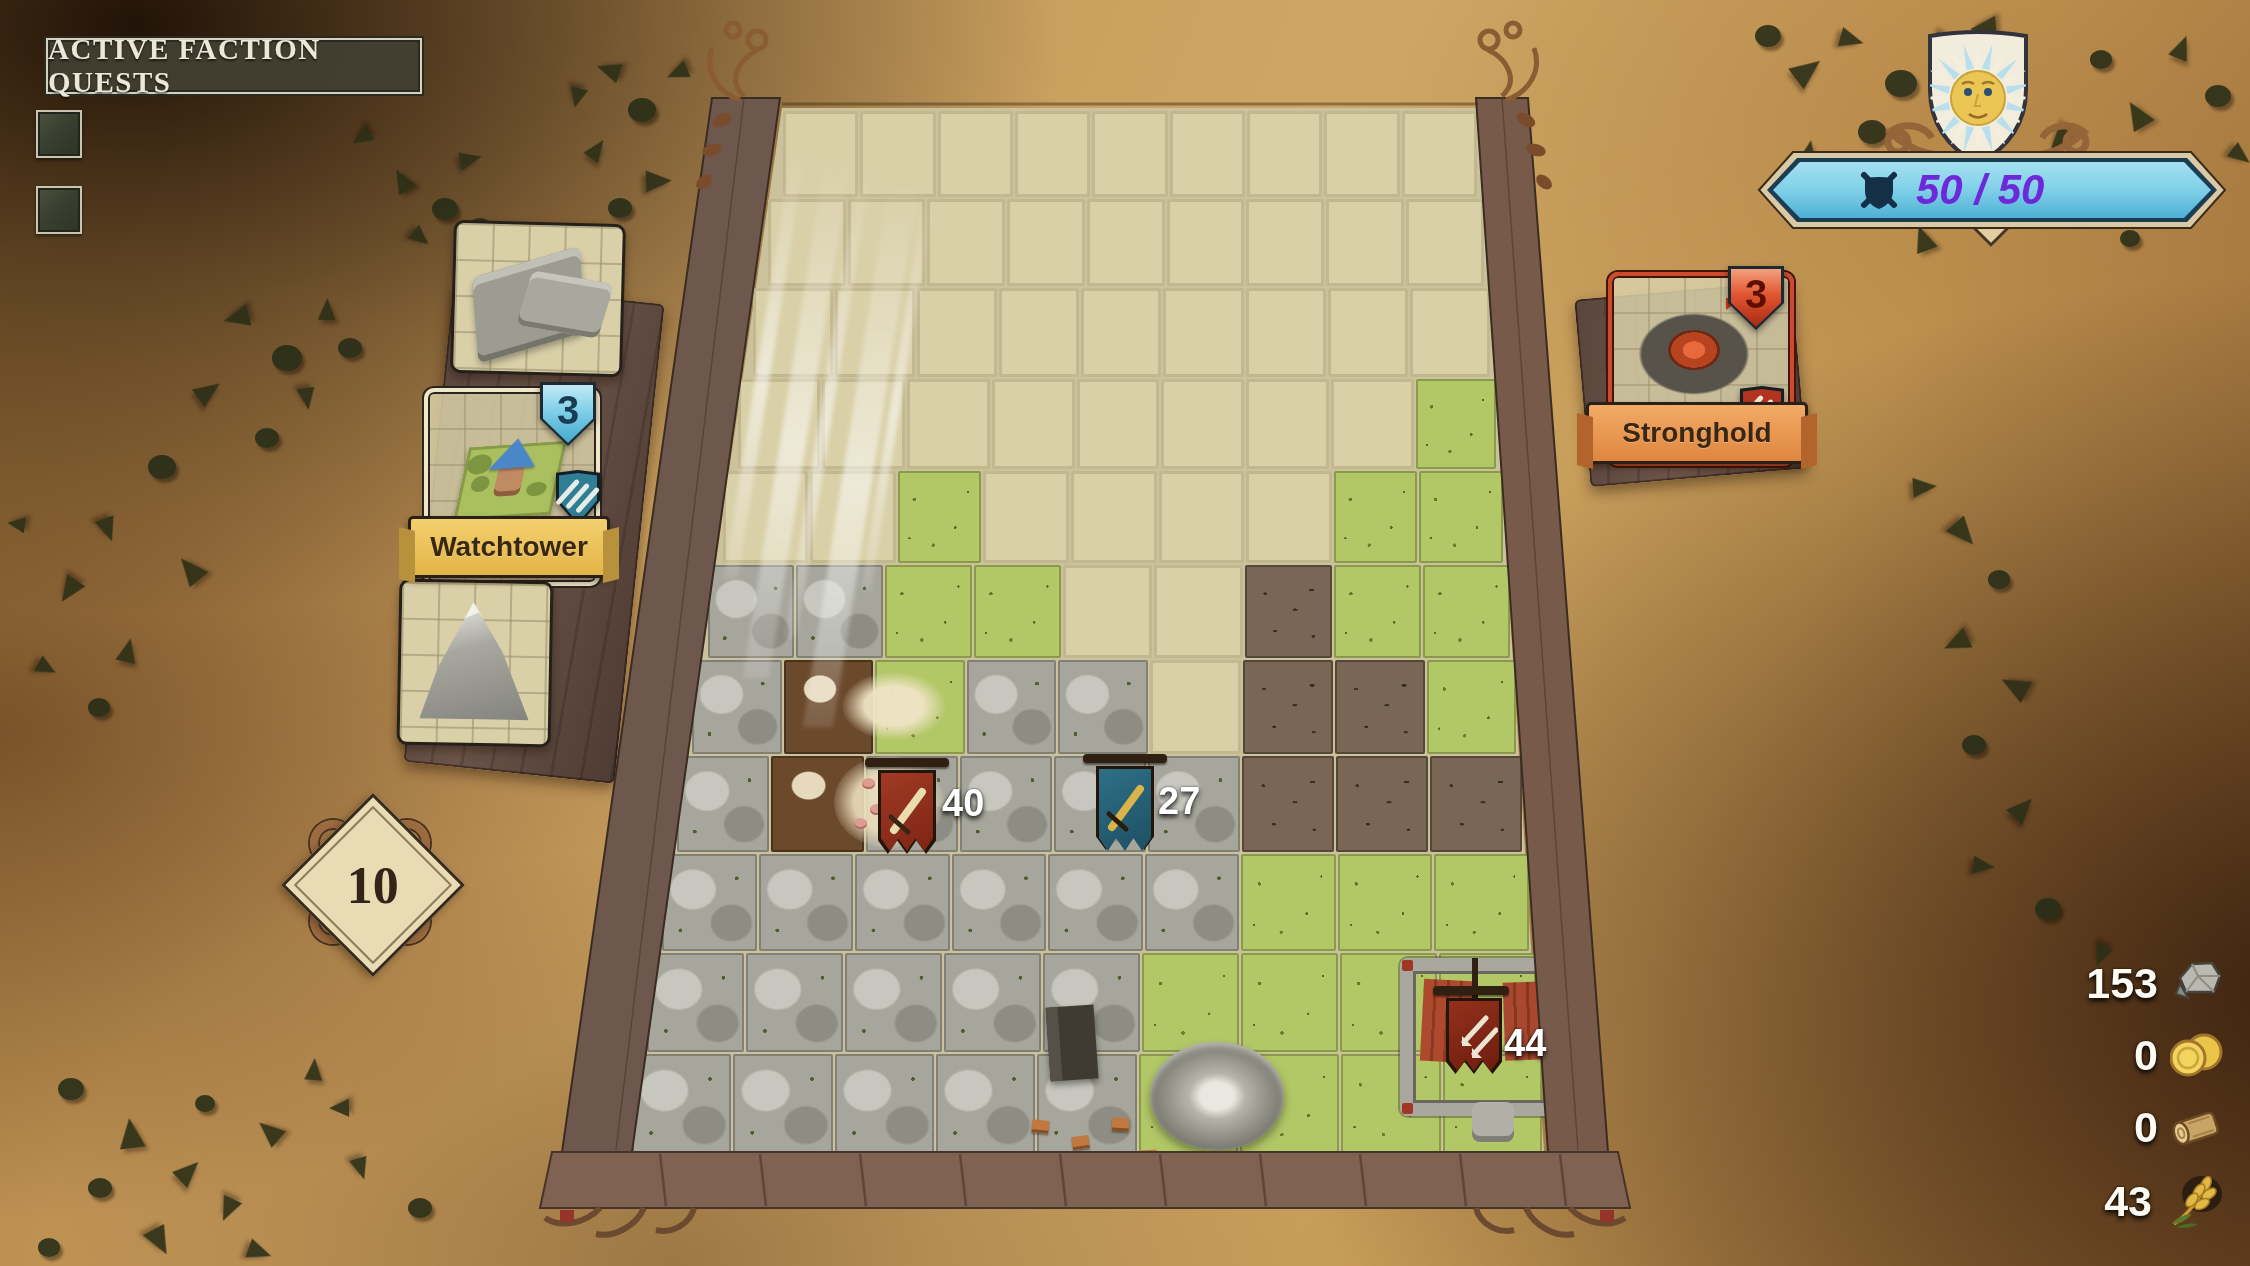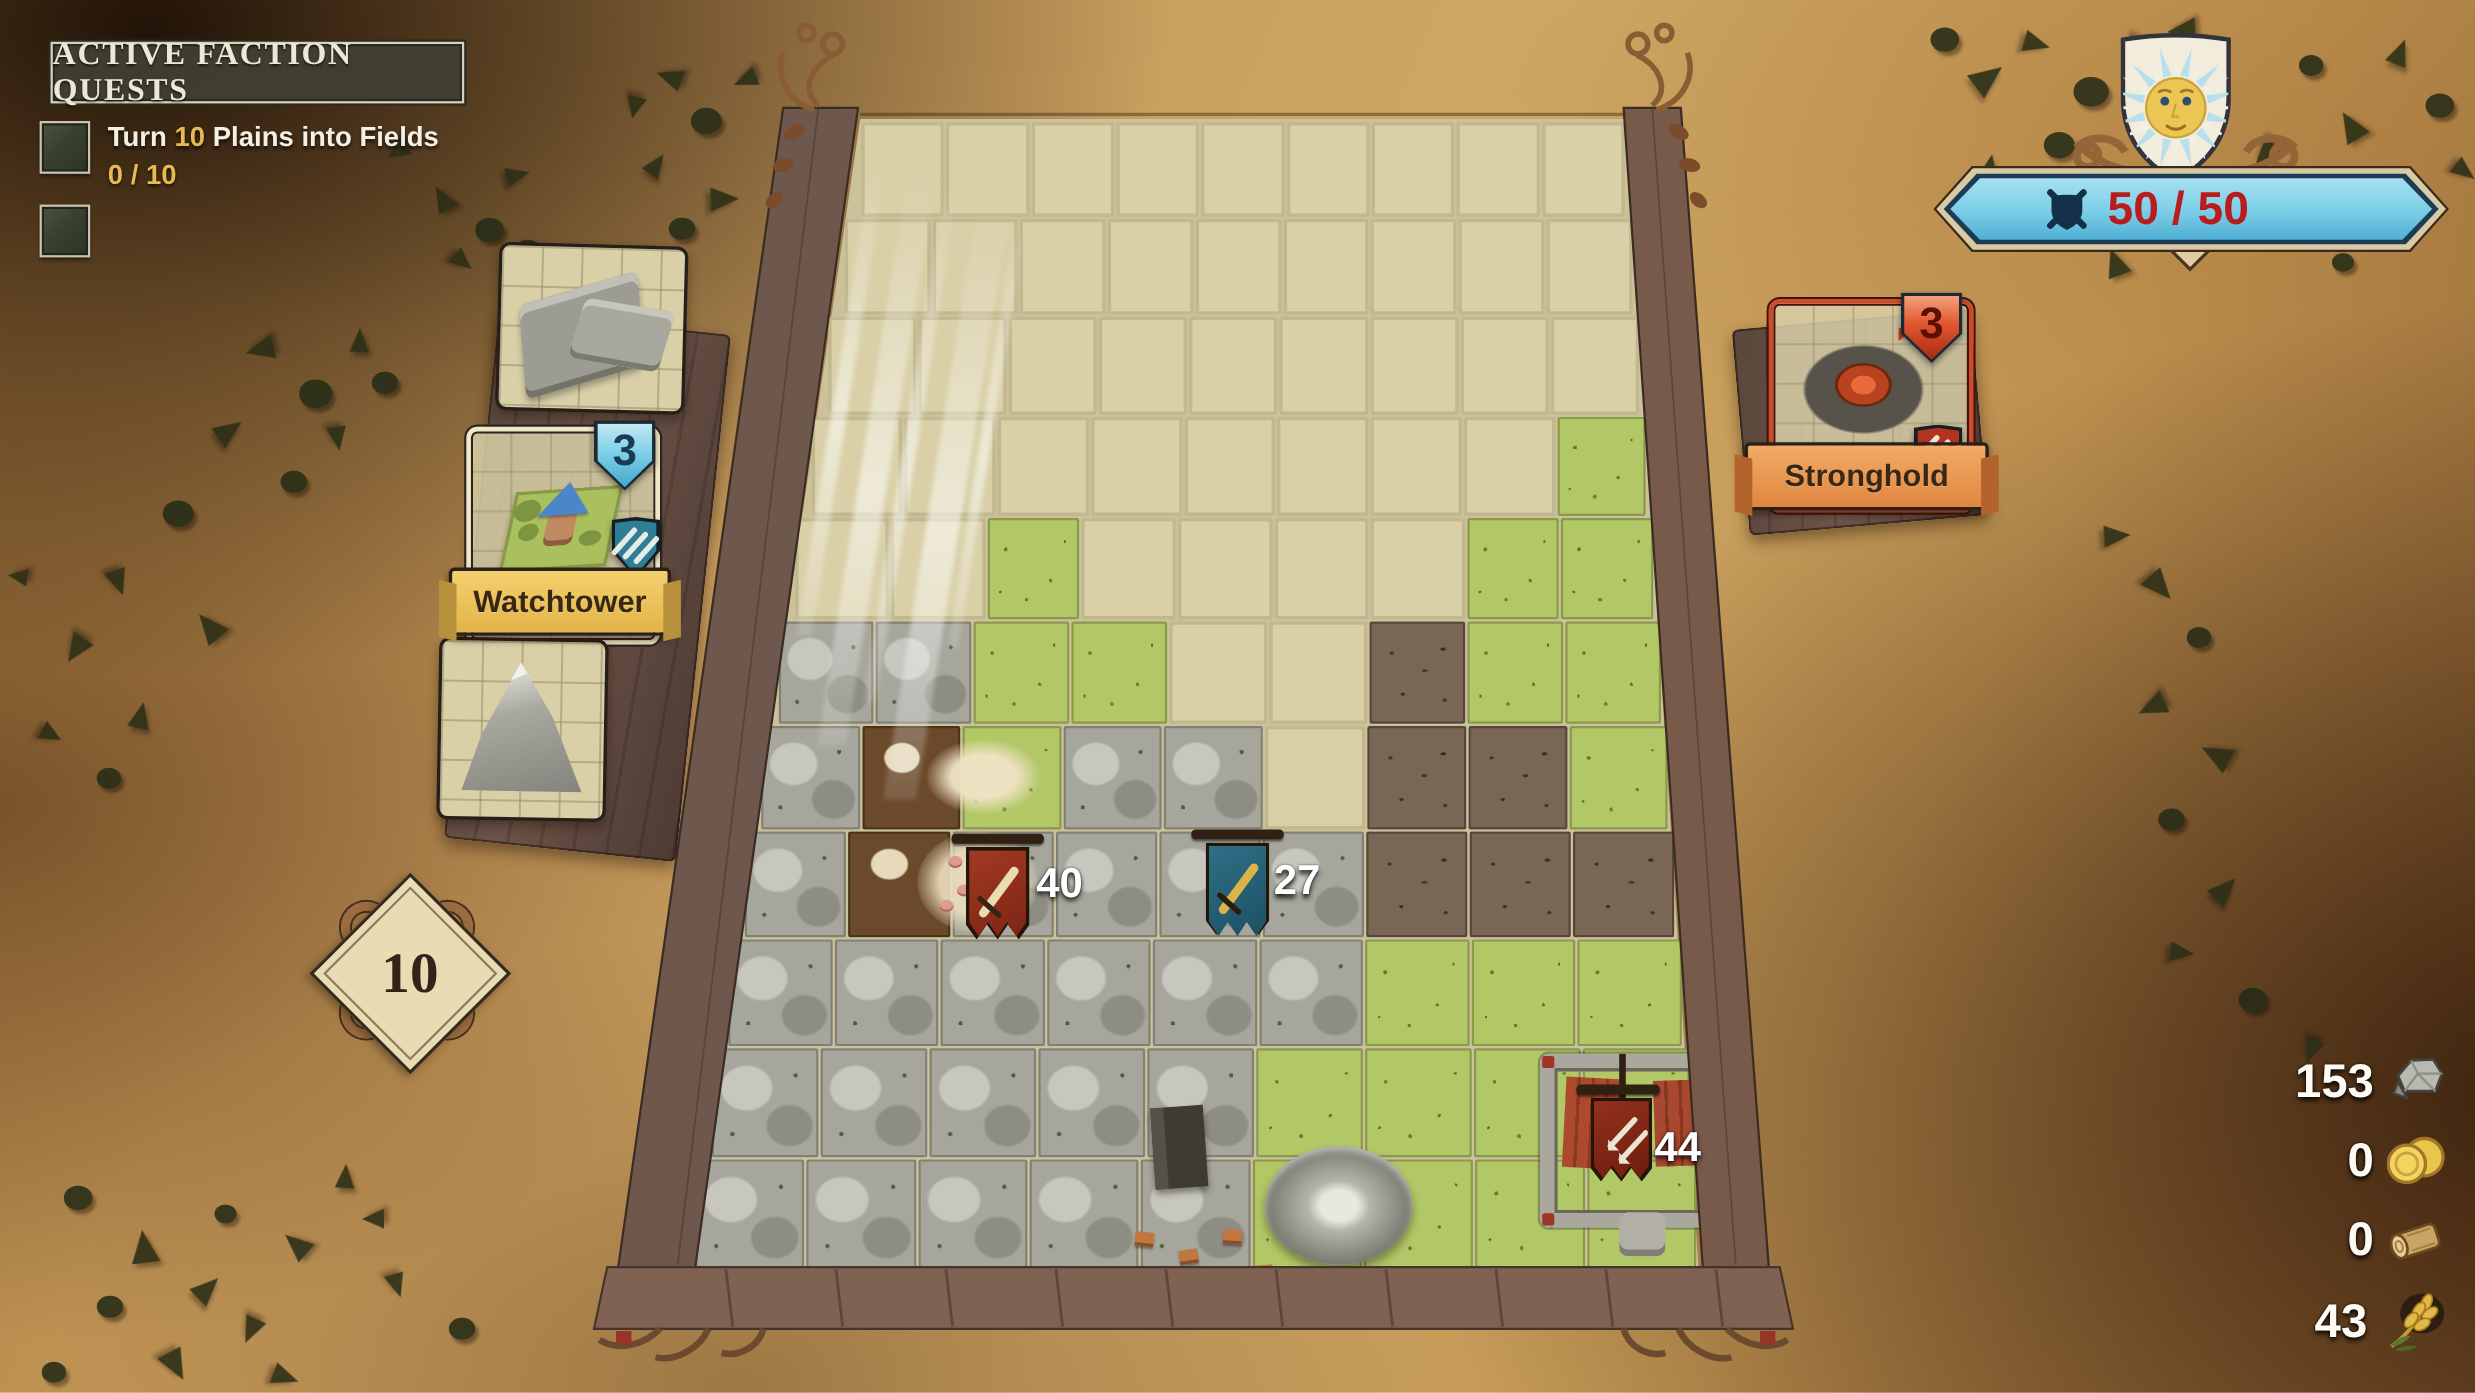--- a/index.html
+++ b/index.html
@@ -239,21 +239,21 @@
   .marker svg{position:absolute;left:8px;top:10px;}
   .marker-value{position:absolute;font-size:38px;font-weight:bold;color:#fff;
     text-shadow:0 3px 5px rgba(0,0,0,.85), 0 0 2px rgba(0,0,0,.7);z-index:7;}
   #sun-ornament{left:1862px;top:92px;}
   #sun-shield{left:1920px;top:26px;}
   #pendant{left:1974px;top:206px;width:28px;height:28px;background:#e2cda0;
     border:3px solid #4a3422;transform:rotate(45deg);z-index:8;}
   #morale-banner{left:1757px;top:150px;z-index:10;}
   #morale-content{left:1856px;top:162px;width:300px;height:56px;z-index:11;
     display:flex;align-items:center;gap:14px;}
-  #morale-content span{font-size:42px;font-weight:bold;color:#b91c1c;}
+  #morale-content span{font-size:42px;font-weight:bold;color:#6d28d9;font-style:italic;}
 
   
   .res-row{position:absolute;right:26px;display:flex;align-items:center;gap:12px;z-index:9;}
   .res-value{width:130px;text-align:right;font-size:43px;font-weight:bold;color:#fdfbf4;
     text-shadow:0 3px 5px rgba(0,0,0,.9), 0 0 2px rgba(0,0,0,.8);}
 </style>
 </head>
 <body>
 
 <div id="trees" class="abs" style="left:0;top:0;width:2250px;height:1266px;z-index:0;">
@@ -582,24 +582,20 @@
   </svg>
 </div>
 <span class="marker-value" style="left:1504px;top:1022px;">44</span>
 
 <div id="quest-panel" class="abs">
   <div class="quest-title-box">
     <span>ACTIVE FACTION QUESTS</span>
   </div>
   <div class="quest-row" style="top:72px;">
     <div class="quest-checkbox"></div>
-    <div>
-      <div class="quest-text"><span>Turn </span><span class="q-num">10</span><span> Plains into Fields</span></div>
-      <div class="quest-progress">0 / 10</div>
-    </div>
   </div>
   <div class="quest-row" style="top:148px;">
     <div class="quest-checkbox"></div>
   </div>
 </div>
 
 <div id="left-tray" class="abs wood"></div>
 <div id="card-wall" class="tile-card">
   <div class="wall-art"></div>
 </div>

